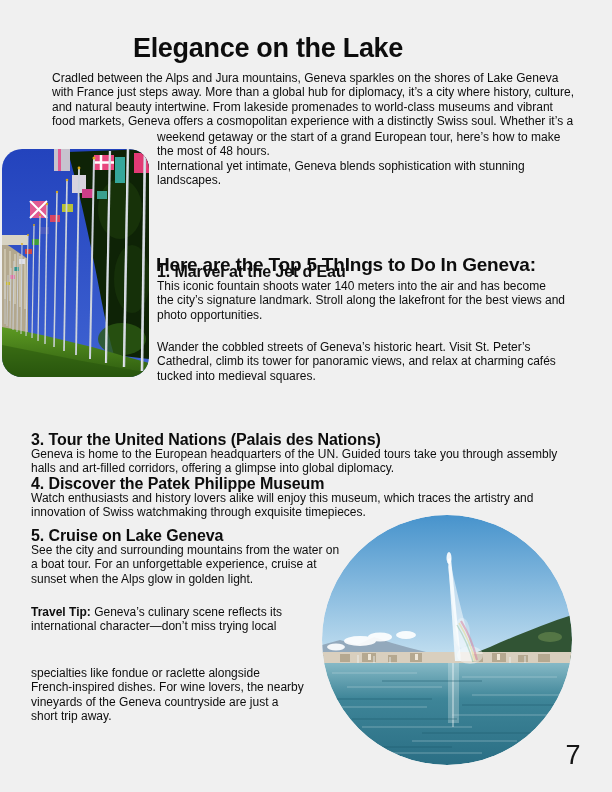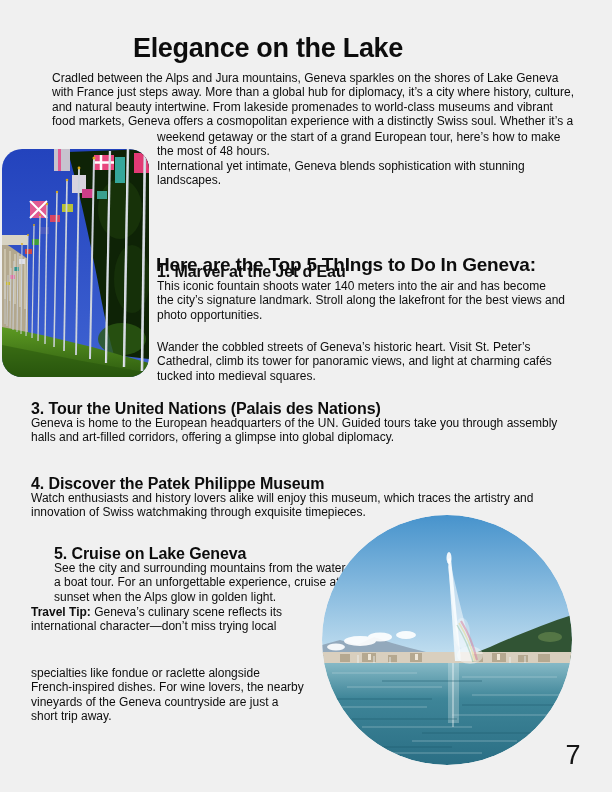--- a/index.html
+++ b/index.html
@@ -21,23 +21,23 @@
   .intro1{top:71px;left:31px;margin-left:21px;}
   .intro2{top:130px;left:157px;}
   .list-heading{
     top:218px;left:156px;
     font-size:19px;font-weight:bold;letter-spacing:-0.2px;margin-top:36px;
   }
   .section h3{margin:0;font-size:16px;line-height:15px;letter-spacing:-0.1px;}
   .section p{margin:0;}
   .sec1{top:264px;left:157px;}
   .sec2{top:340px;left:157px;}
-  .sec3{top:401px;left:31px;}
+  .sec3{top:432px;left:31px;}
   .sec4{top:476px;left:31px;}
-  .sec5{top:546px;left:31px;margin-left:23px;}
+  .sec5{top:528px;left:31px;}
   .tip{top:605px;left:31px;}
   .tip b{font-weight:bold;}
   .closing{top:666px;left:31px;}
   .flags-photo{
     top:149px;left:2px;width:147px;height:228px;
     border-radius:20px;overflow:hidden;
   }
   .flags-photo svg{display:block;width:147px;height:228px;}
   .circle-photo{
     top:515px;left:322px;width:250px;height:250px;
@@ -157,21 +157,21 @@
 
   <section class="abs section sec1">
     <h3>1. Marvel at the Jet d’Eau</h3>
     <p class="t">This iconic fountain shoots water 140 meters into the air and has become
 the city’s signature landmark. Stroll along the lakefront for the best views and
 photo opportunities.</p>
   </section>
 
   <section class="abs section sec2">
     <p class="t">Wander the cobbled streets of Geneva’s historic heart. Visit St. Peter’s
-Cathedral, climb its tower for panoramic views, and light at charming cafés
+Cathedral, climb its tower for panoramic views, and relax at charming cafés
 tucked into medieval squares.</p>
   </section>
 
   <section class="abs section sec3">
     <h3>3. Tour the United Nations (Palais des Nations)</h3>
     <p class="t">Geneva is home to the European headquarters of the UN. Guided tours take you through assembly
 halls and art-filled corridors, offering a glimpse into global diplomacy.</p>
   </section>
 
   <section class="abs section sec4">

